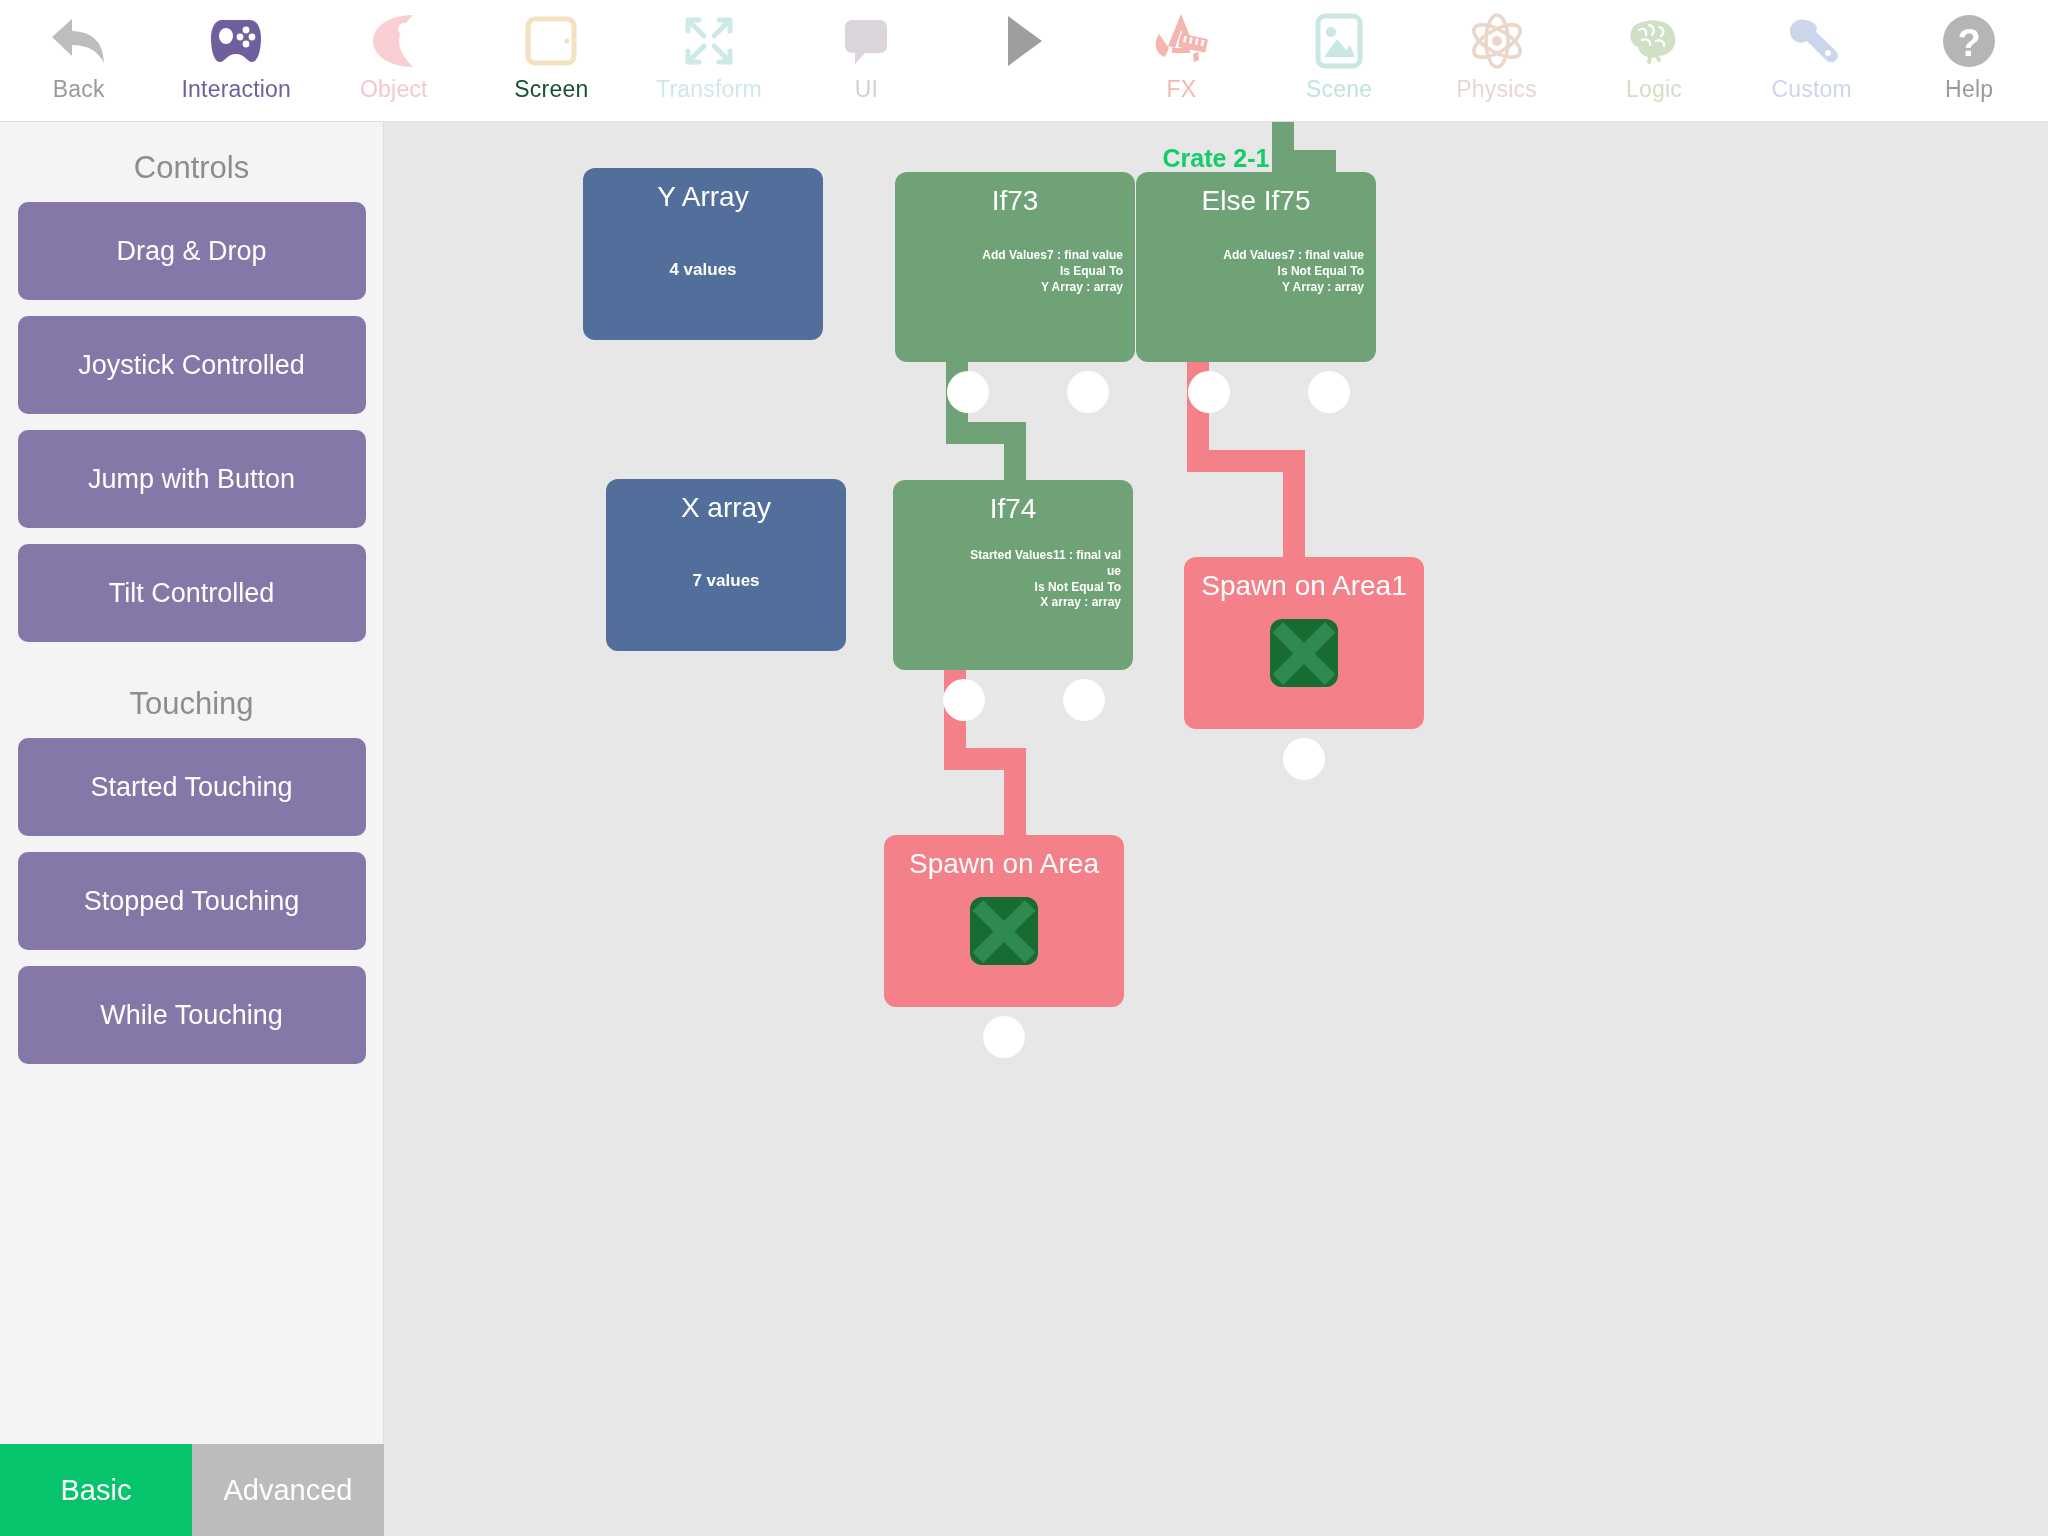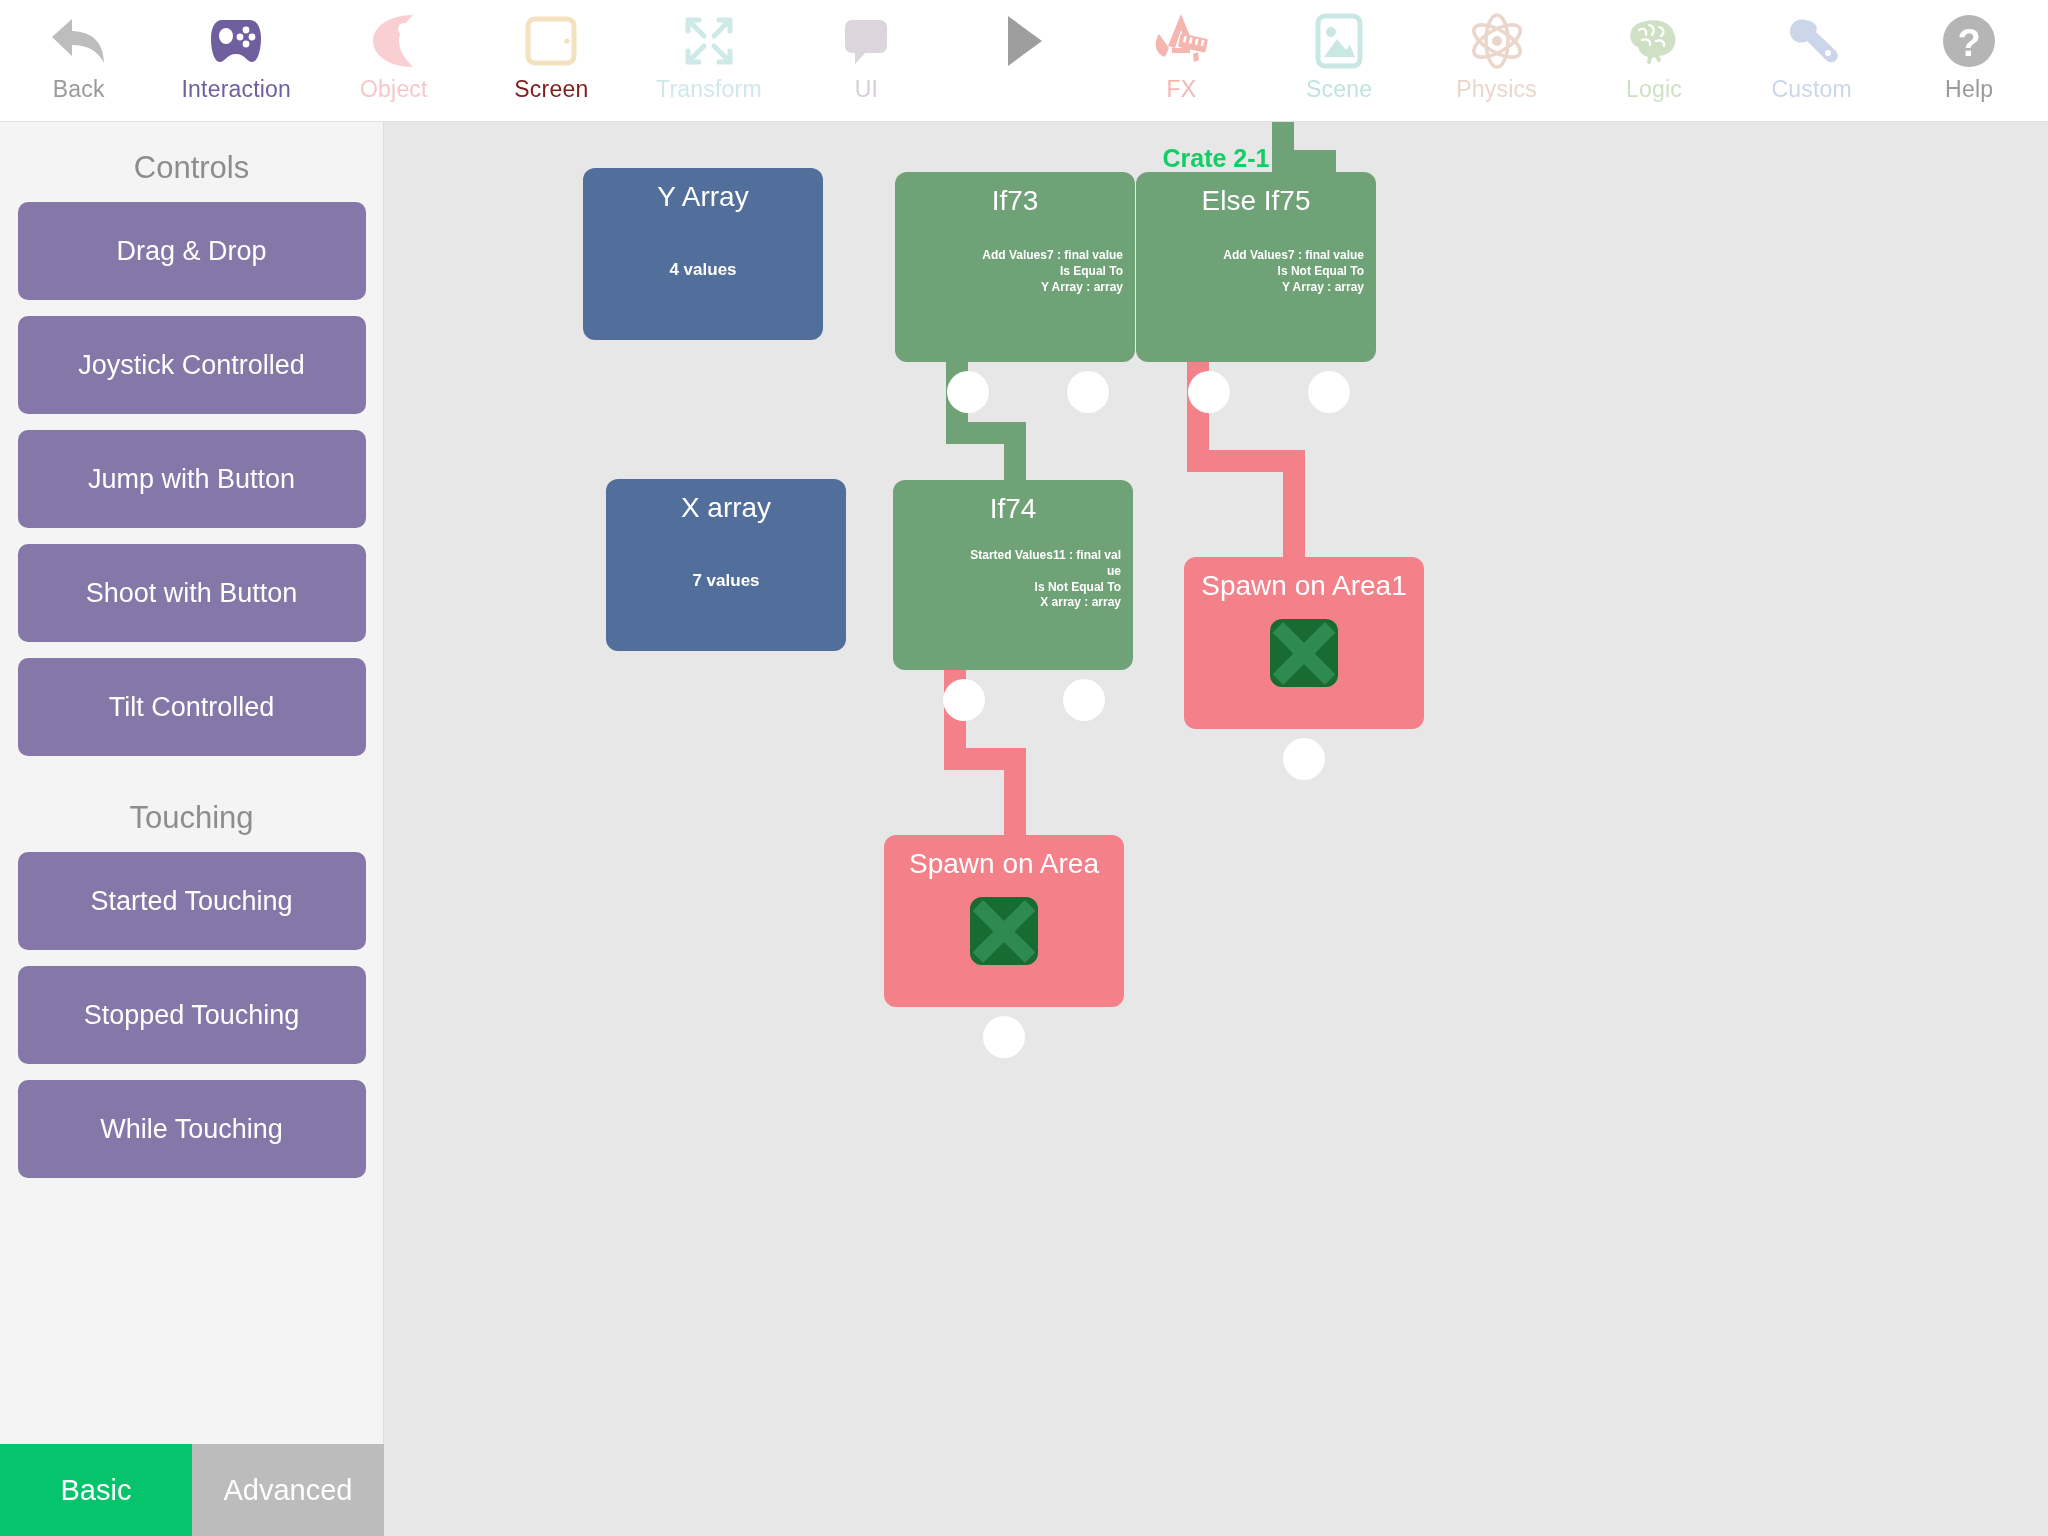--- a/index.html
+++ b/index.html
@@ -214,21 +214,21 @@
     <span class="tb-label" style="color:#f6c7cb">Object</span>
   </div>
 
   <div class="tb-item">
     <span class="tb-icon">
       <svg width="52" height="50" viewBox="0 0 52 50">
         <rect x="3" y="3" width="46" height="44" rx="7" fill="none" stroke="#f3e1bf" stroke-width="5"></rect>
         <circle cx="42" cy="25" r="2.6" fill="#f3e1bf"></circle>
       </svg>
     </span>
-    <span class="tb-label" style="color:#7f1d1d">Screen</span>
+    <span class="tb-label" style="color:#14532d">Screen</span>
   </div>
 
   <div class="tb-item">
     <span class="tb-icon">
       <svg width="54" height="54" viewBox="0 0 54 54" stroke="#cfe8e8" stroke-width="5" fill="none" stroke-linecap="round" stroke-linejoin="round">
         <path d="M22 22 L6 6 M6 6 L6 17 M6 6 L17 6"></path>
         <path d="M32 22 L48 6 M48 6 L48 17 M48 6 L37 6"></path>
         <path d="M22 32 L6 48 M6 48 L6 37 M6 48 L17 48"></path>
         <path d="M32 32 L48 48 M48 48 L48 37 M48 48 L37 48"></path>
       </svg>
@@ -341,23 +341,20 @@
   <div class="side-btn">
     <span>Drag &amp; Drop</span>
   </div>
   <div class="side-btn">
     <span>Joystick Controlled</span>
   </div>
   <div class="side-btn">
     <span>Jump with Button</span>
   </div>
   <div class="side-btn">
-    <span>Shoot with Button</span>
-  </div>
-  <div class="side-btn">
     <span>Tilt Controlled</span>
   </div>
 
   <div class="side-heading">Touching</div>
 
   <div class="side-btn">
     <span>Started Touching</span>
   </div>
   <div class="side-btn">
     <span>Stopped Touching</span>

